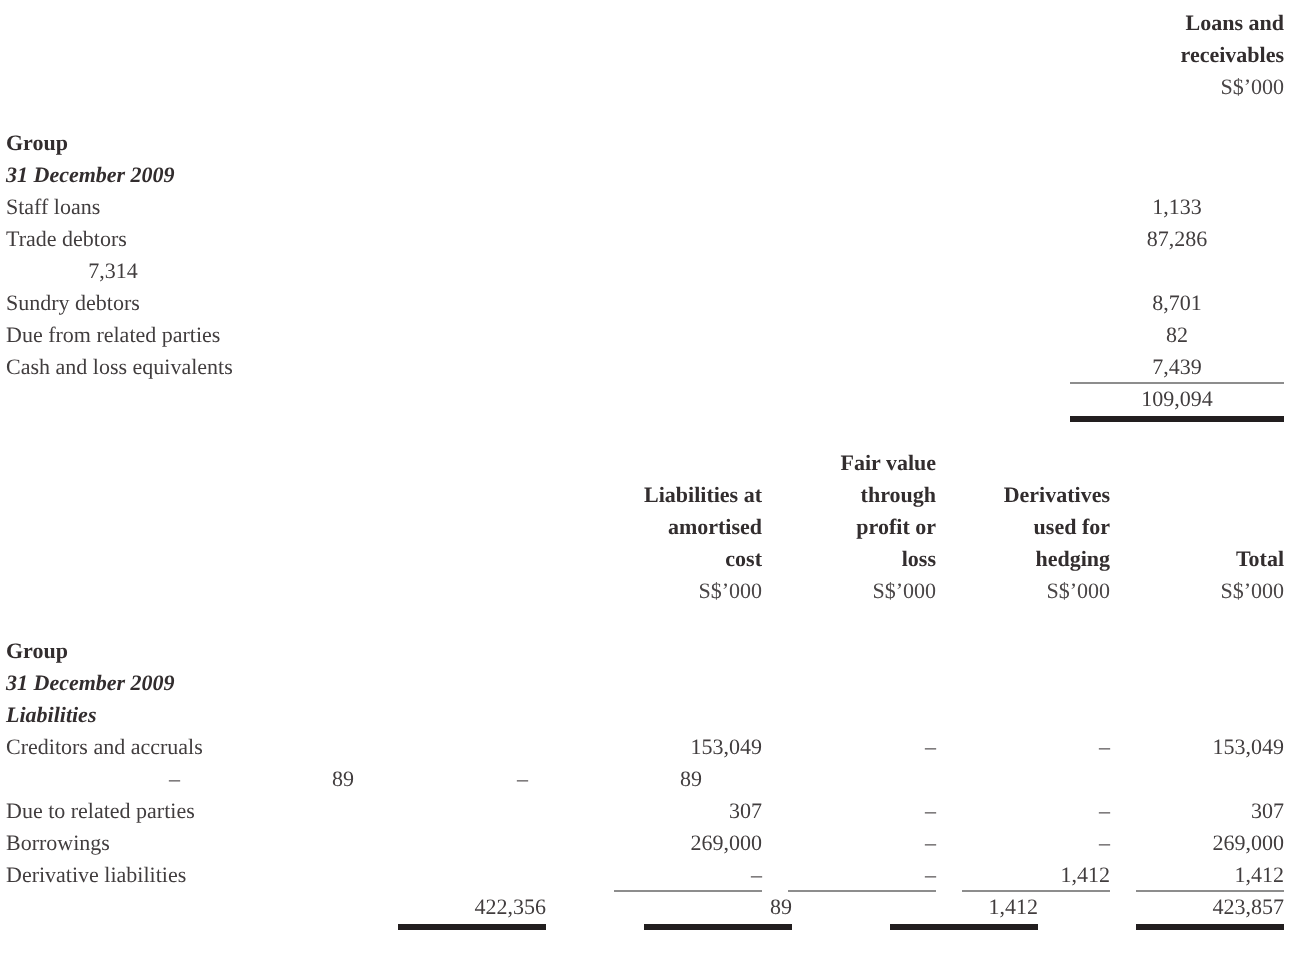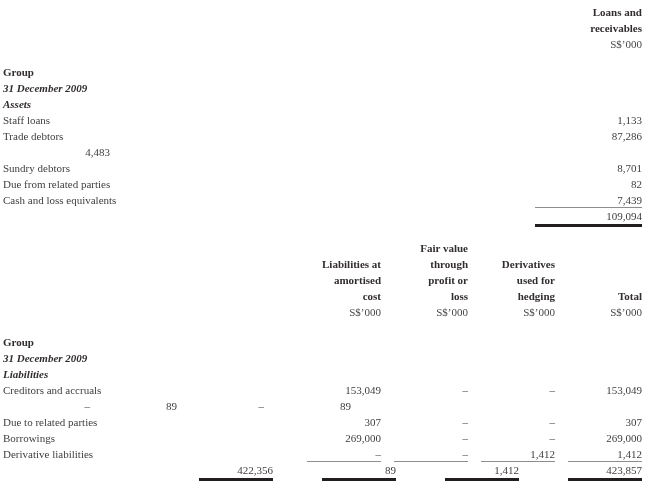--- a/index.html
+++ b/index.html
@@ -15,21 +15,21 @@
     color: #413d3e;
     padding: 4px 3px 0 3px;
     overflow: hidden;
   }
   .b  { font-weight: bold; color: #322d2e; }
   .bi { font-weight: bold; font-style: italic; color: #322d2e; }
   .pre { white-space: pre-line; }
   .row { display: flex; height: 16px; }
   .lbl { flex: 1 1 auto; white-space: nowrap; overflow: hidden; }
   
-  .t1num { width: 107px; text-align: right; }
+  .t1num { width: 107px; text-align: center; }
   .t1-hdr { display: flex; justify-content: flex-end; }
   .t1-hdr .colhead { width: 107px; text-align: right; }
   
   .t2 { margin-top: 13px; }
   .c { width: 74px; margin-left: 13px; text-align: right; }
   .t2-hdr { display: flex; align-items: flex-end; }
   .t2-hdr .lbl { height: 16px; }
   .unit { color: #4a4647; }
   
   .u-thin  { border-bottom: 1px solid #8d8d8d; }
@@ -52,34 +52,31 @@
         <div class="unit">S$’000</div>
       </div>
     </div>
 
     <div class="row grp">
       <span class="b">Group</span>
     </div>
     <div class="row">
       <span class="bi">31 December 2009</span>
     </div>
-    <div class="row">
-      <span class="bi">Assets</span>
-    </div>
 
     <div class="row">
       <span class="lbl">Staff loans</span>
       <span class="t1num">1,133</span>
     </div>
     <div class="row">
       <span class="lbl">Trade debtors</span>
       <span class="t1num">87,286</span>
     </div>
     <div class="row">
-      <span class="t1num">4,483</span>
+      <span class="t1num">7,314</span>
     </div>
     <div class="row">
       <span class="lbl">Sundry debtors</span>
       <span class="t1num">8,701</span>
     </div>
     <div class="row">
       <span class="lbl">Due from related parties</span>
       <span class="t1num">82</span>
     </div>
     <div class="row">

